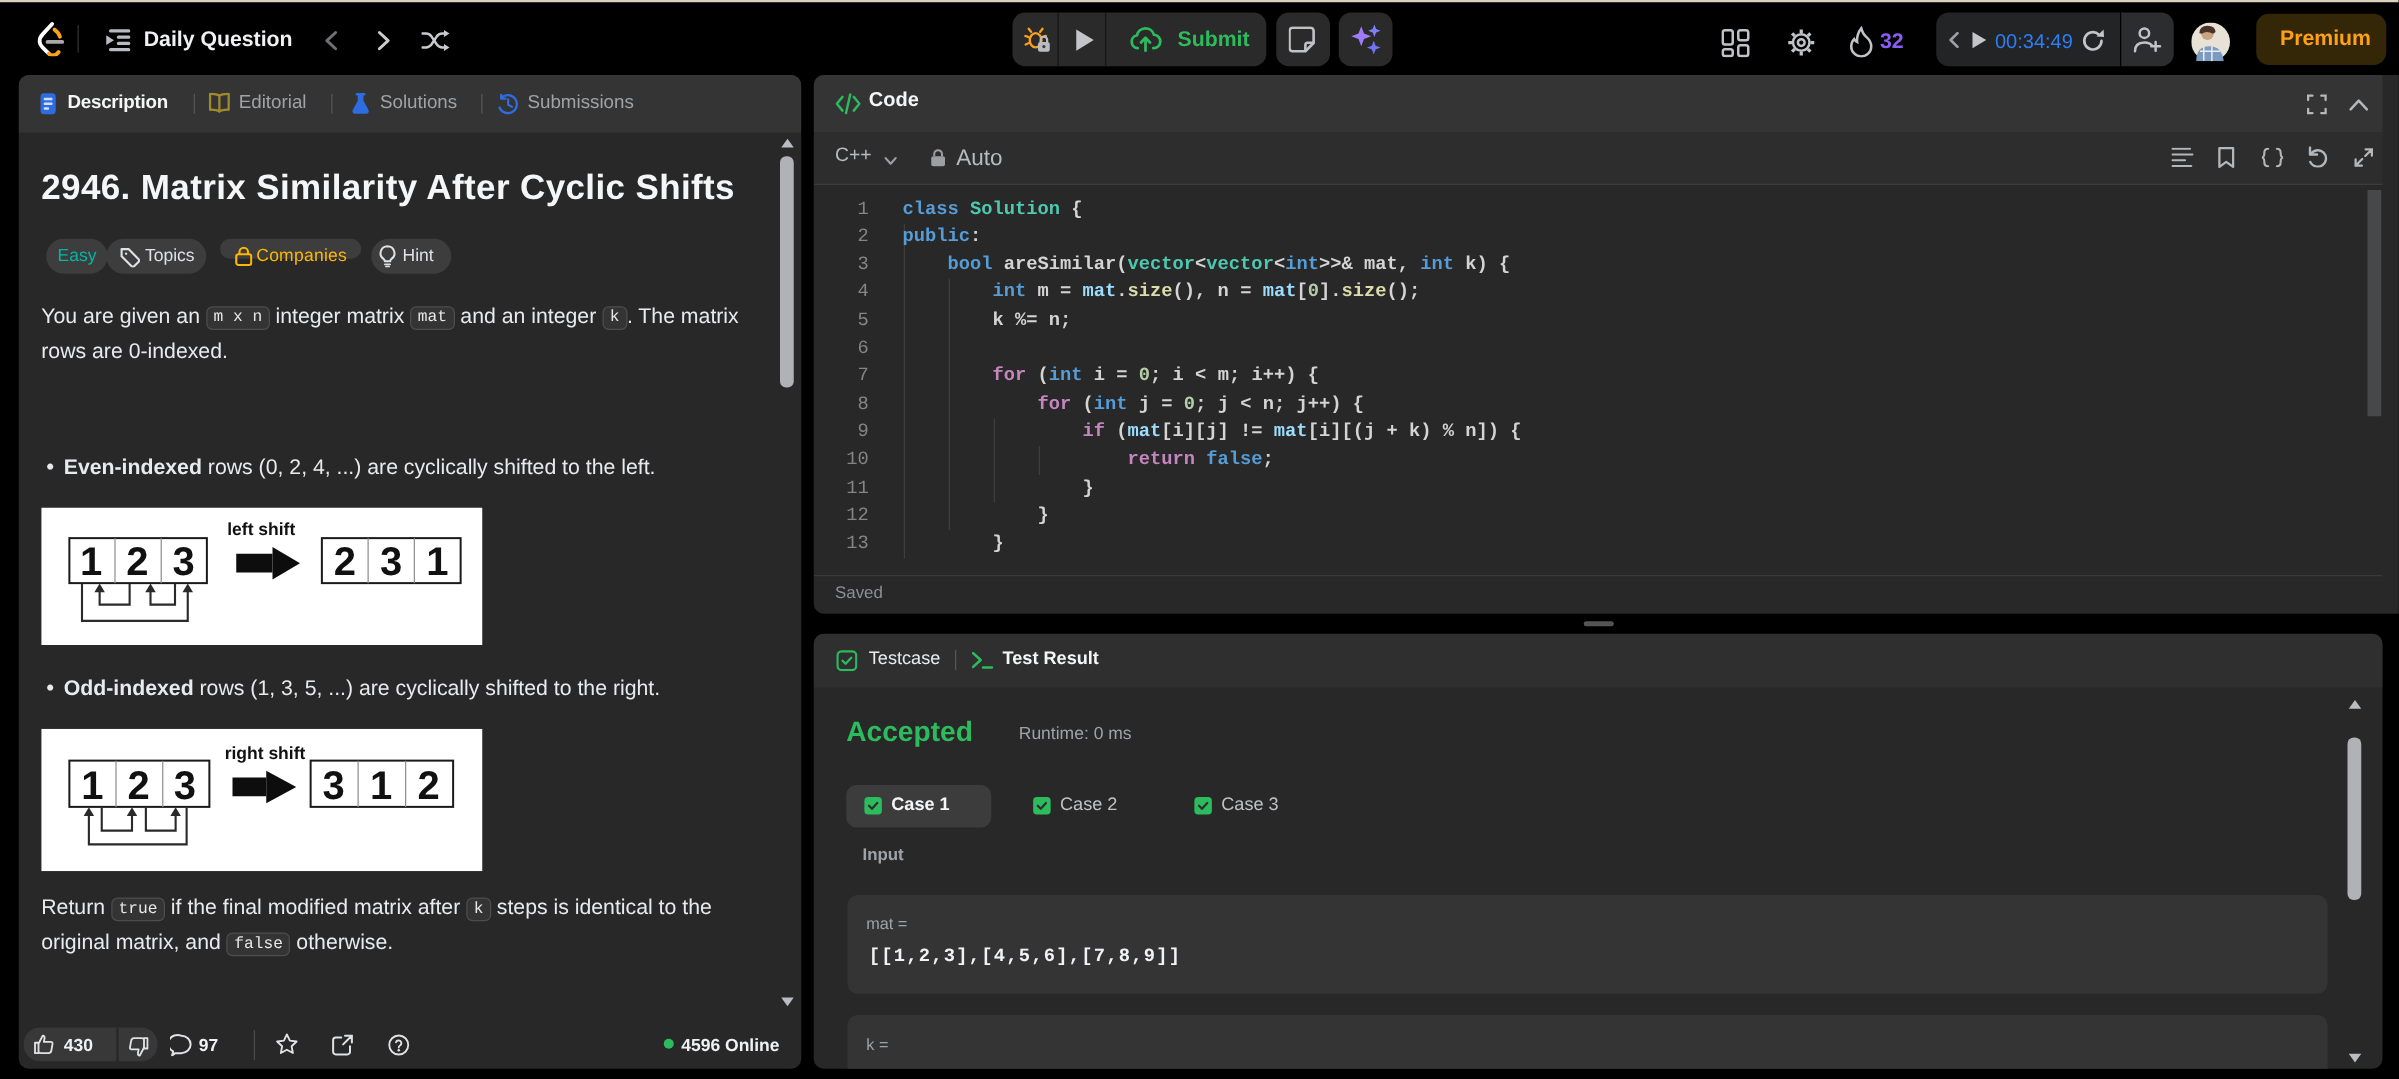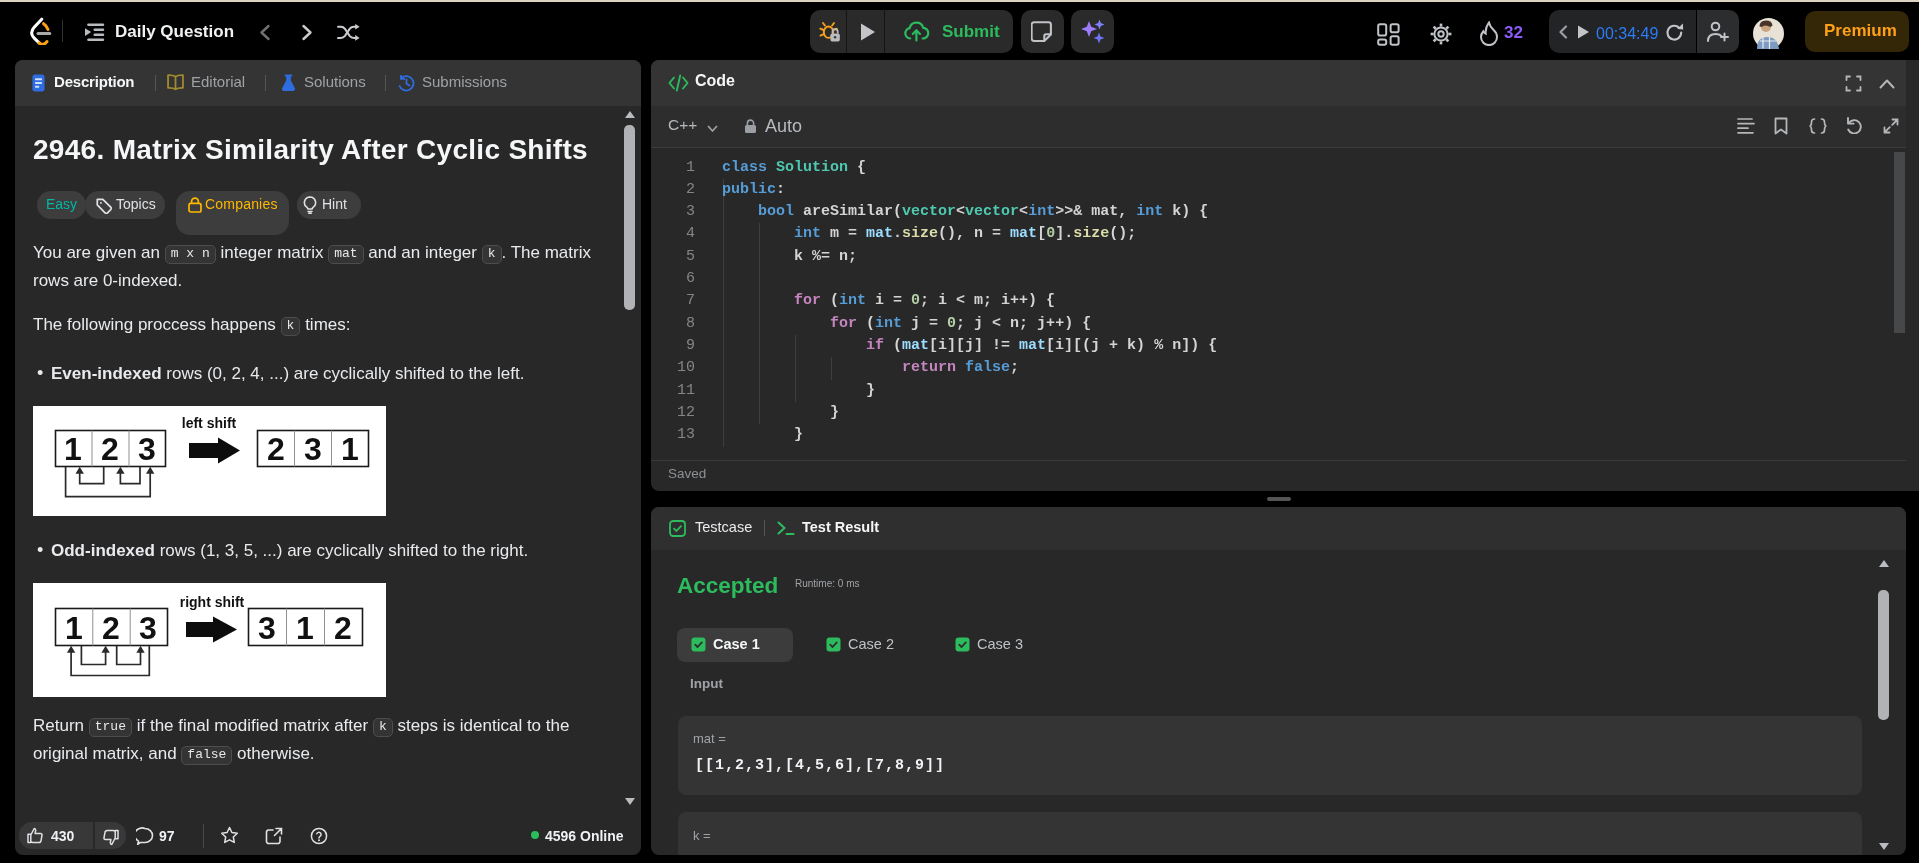--- a/index.html
+++ b/index.html
@@ -197,33 +197,32 @@
   <div class="abs" style="left:407px;top:13px;font-size:15px;color:#9fa3a7;">Submissions</div>
 
   <div class="abs" style="left:18px;top:74px;font-size:28px;font-weight:700;color:#f5f6f7;letter-spacing:0.3px;">2946. Matrix Similarity After Cyclic Shifts</div>
 
   <div class="abs" style="left:22px;top:131px;height:28px;border-radius:14px;background:#3d3d3d;padding:5px 9px;font-size:14px;color:#00b8a3;">Easy</div>
   <div class="abs" style="left:70px;top:131px;height:28px;border-radius:14px;background:#3d3d3d;padding:5px 9px 5px 31px;font-size:14px;color:#dfe1e4;">Topics</div>
   <svg class="abs" style="left:81px;top:138px;" width="16" height="16" viewBox="0 0 15 15">
     <path d="M1.2 1.2 h5.2 l7.4 7.4 a1.6 1.6 0 0 1 0 2.3 l-3 3 a1.6 1.6 0 0 1 -2.3 0 l-7.3 -7.4 z" fill="none" stroke="#dfe1e4" stroke-width="1.6" stroke-linejoin="round"></path>
     <circle cx="4.6" cy="4.6" r="0.9" fill="#dfe1e4"></circle>
   </svg>
-  <div class="abs" style="left:161px;top:131px;height:44px;border-radius:14px;background:#3d3d3d;padding:5px 11px 5px 29px;font-size:14px;color:#ffb800;letter-spacing:0.2px;">Companies</div>
+  <div class="abs" style="left:161px;top:131px;height:16px;border-radius:14px;background:#3d3d3d;padding:5px 11px 5px 29px;font-size:14px;color:#ffb800;letter-spacing:0.2px;">Companies</div>
   <svg class="abs" style="left:173px;top:137px;" width="14" height="16" viewBox="0 0 14 16">
     <rect x="1" y="6.4" width="12" height="8.6" rx="1.8" fill="none" stroke="#ffb800" stroke-width="1.7"></rect>
     <path d="M3.6 6.4 V4.6 a3.4 3.4 0 0 1 6.8 0 v1.8" fill="none" stroke="#ffb800" stroke-width="1.7"></path>
   </svg>
   <div class="abs" style="left:282px;top:131px;height:28px;border-radius:14px;background:#3d3d3d;padding:5px 14px 5px 25px;font-size:14px;color:#dfe1e4;">Hint</div>
   <svg class="abs" style="left:288px;top:136px;" width="14" height="18" viewBox="0 0 14 18">
     <path d="M7 1 a5.6 5.6 0 0 1 3 10.3 q-0.8.6-0.8 1.7 h-4.4 q0-1.1-0.8-1.7 a5.6 5.6 0 0 1 3 -10.3 z" fill="none" stroke="#dfe1e4" stroke-width="1.6" stroke-linejoin="round"></path>
     <path d="M5 15.5 h4 M5.8 17.3 h2.4" stroke="#dfe1e4" stroke-width="1.5" stroke-linecap="round"></path>
   </svg>
 
   <div class="abs" style="left:18px;top:179px;width:620px;font-size:17px;color:#e8eaed;line-height:28px;">You are given an <span class="chip">m x n</span> integer matrix <span class="chip">mat</span> and an integer <span class="chip">k</span>. The matrix<br>rows are 0-indexed.</div>
-  <div class="abs" style="left:18px;top:251px;width:620px;font-size:17px;color:#e8eaed;line-height:28px;">The following proccess happens <span class="chip">k</span> times:</div>
 
   <div class="abs" style="left:22px;top:303px;width:8px;"><span style="color:#e8eaed;font-size:18px;">•</span></div>
   <div class="abs" style="left:36px;top:304px;width:600px;font-size:17px;color:#e8eaed;"><b>Even-indexed</b> rows (0, 2, 4, ...) are cyclically shifted to the left.</div>
 
   <svg class="abs svgi" style="left:18px;top:346px;" width="353" height="110" viewBox="0 0 353 110">
     <rect x="0" y="0" width="353" height="110" fill="#ffffff"></rect>
     <g stroke="#1a1a1a" stroke-width="1.6" fill="none">
       <rect x="22.5" y="24.5" width="110" height="36"></rect>
       <line x1="59" y1="24.5" x2="59" y2="60.5" stroke-width="1" stroke="#909090"></line>
       <line x1="96" y1="24.5" x2="96" y2="60.5" stroke-width="1" stroke="#909090"></line>
@@ -427,21 +426,21 @@
   </svg>
   <div class="abs" style="left:44px;top:12px;font-size:14.5px;color:#e9ebee;">Testcase</div>
   <div class="abs" style="left:113px;top:13px;width:1px;height:16px;background:#555;"></div>
   <svg class="abs" style="left:126px;top:14px;" width="18" height="15" viewBox="0 0 18 15">
     <path d="M1.5 1.5 L7.5 7 L1.5 12.5" fill="none" stroke="#2cbb5d" stroke-width="2.1" stroke-linecap="round" stroke-linejoin="round"></path>
     <line x1="9.5" y1="13" x2="16.5" y2="13" stroke="#2cbb5d" stroke-width="2.1" stroke-linecap="round"></line>
   </svg>
   <div class="abs" style="left:151px;top:12px;font-size:14.5px;font-weight:700;color:#f5f6f7;">Test Result</div>
 
   <div class="abs" style="left:26px;top:66px;font-size:22.5px;font-weight:700;color:#2cbb5d;">Accepted</div>
-  <div class="abs" style="left:144px;top:71px;font-size:10px;color:#9fa3a7;">Runtime: 0 ms</div>
+  <div class="abs" style="left:164px;top:71px;font-size:14px;color:#9fa3a7;">Runtime: 0 ms</div>
   <div class="abs" style="left:26px;top:121px;width:116px;height:34px;background:#3c3c3c;border-radius:8px;"></div>
   <svg class="abs" style="left:40px;top:130px;" width="15" height="15" viewBox="0 0 15 15">
     <rect x="0.5" y="0.5" width="14" height="14" rx="3" fill="#2cbb5d"></rect>
     <path d="M4.2 7.6 L6.6 10 L10.8 5.4" fill="none" stroke="#2f2f2f" stroke-width="1.8" stroke-linecap="round" stroke-linejoin="round"></path>
   </svg>
   <div class="abs" style="left:62px;top:129px;font-size:14.5px;font-weight:700;color:#f5f6f7;">Case 1</div>
   <svg class="abs" style="left:175px;top:130px;" width="15" height="15" viewBox="0 0 15 15">
     <rect x="0.5" y="0.5" width="14" height="14" rx="3" fill="#2cbb5d"></rect>
     <path d="M4.2 7.6 L6.6 10 L10.8 5.4" fill="none" stroke="#2f2f2f" stroke-width="1.8" stroke-linecap="round" stroke-linejoin="round"></path>
   </svg>

